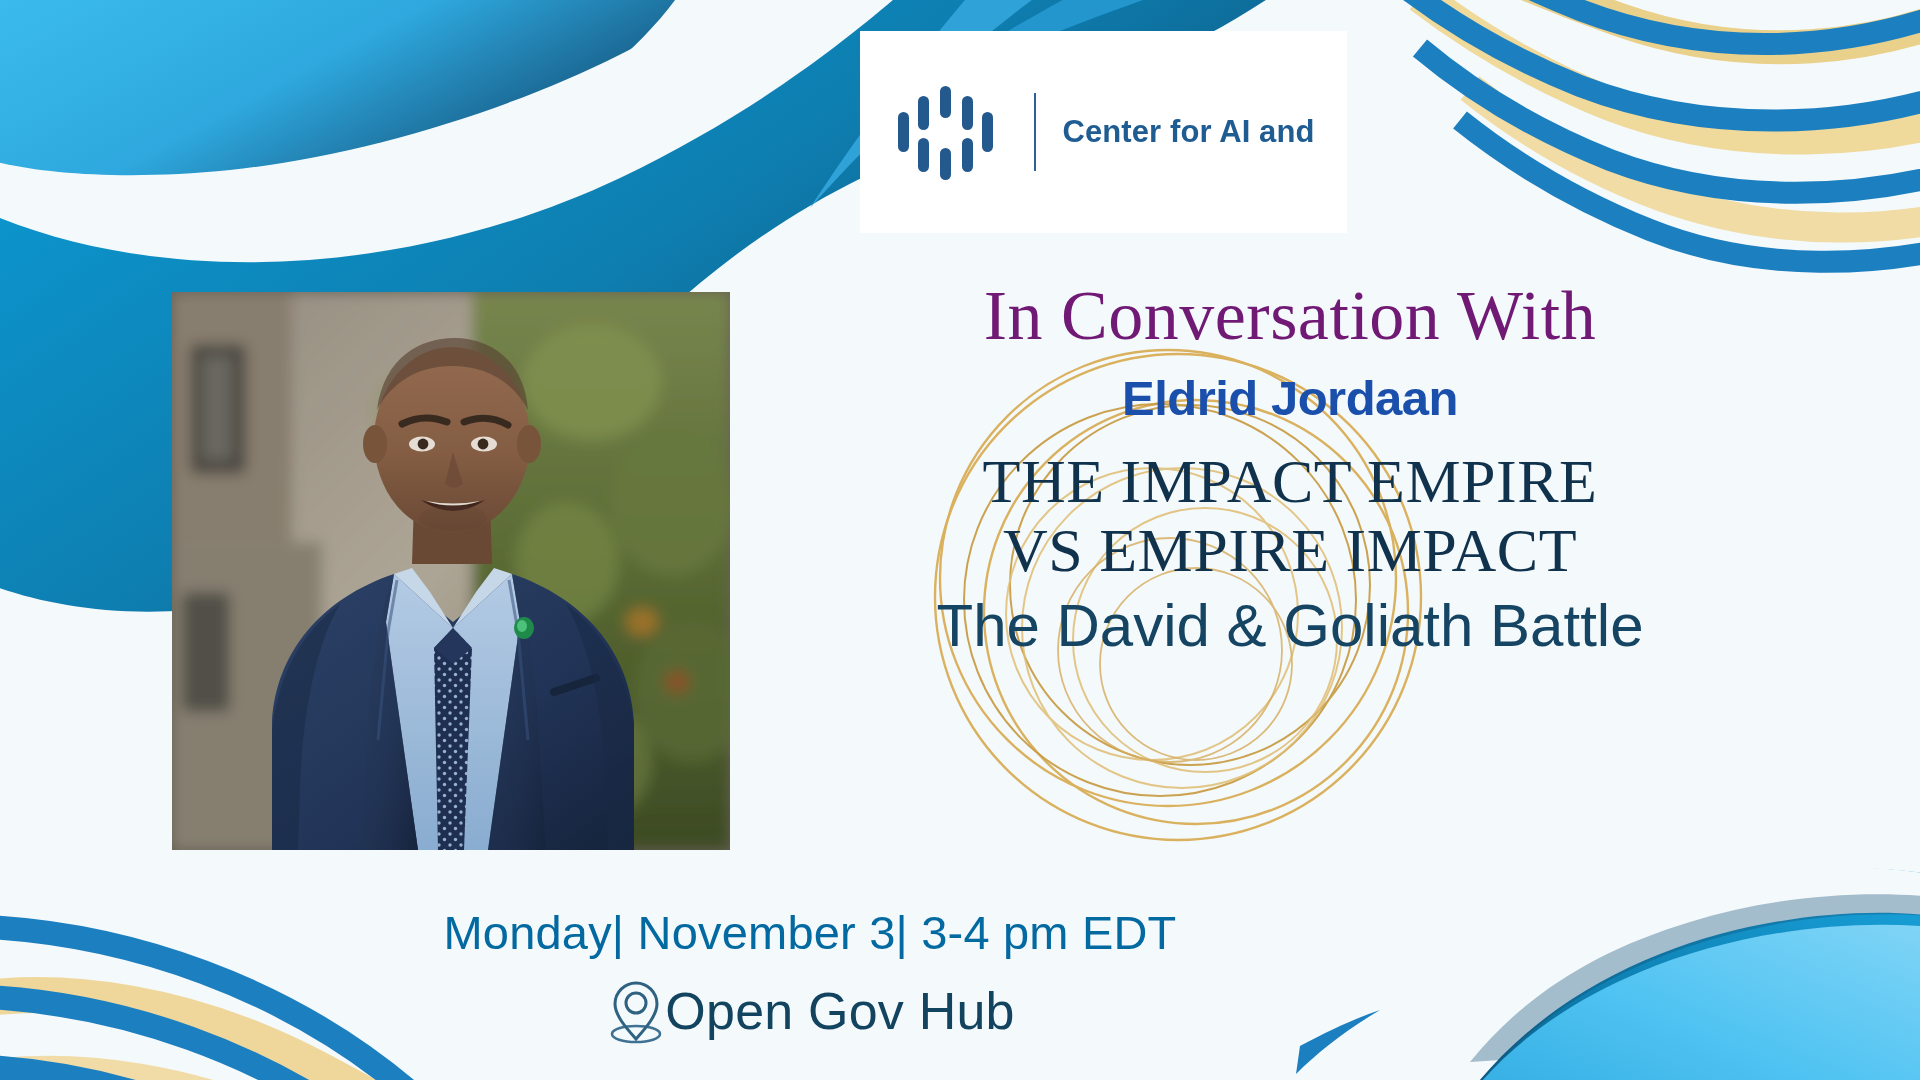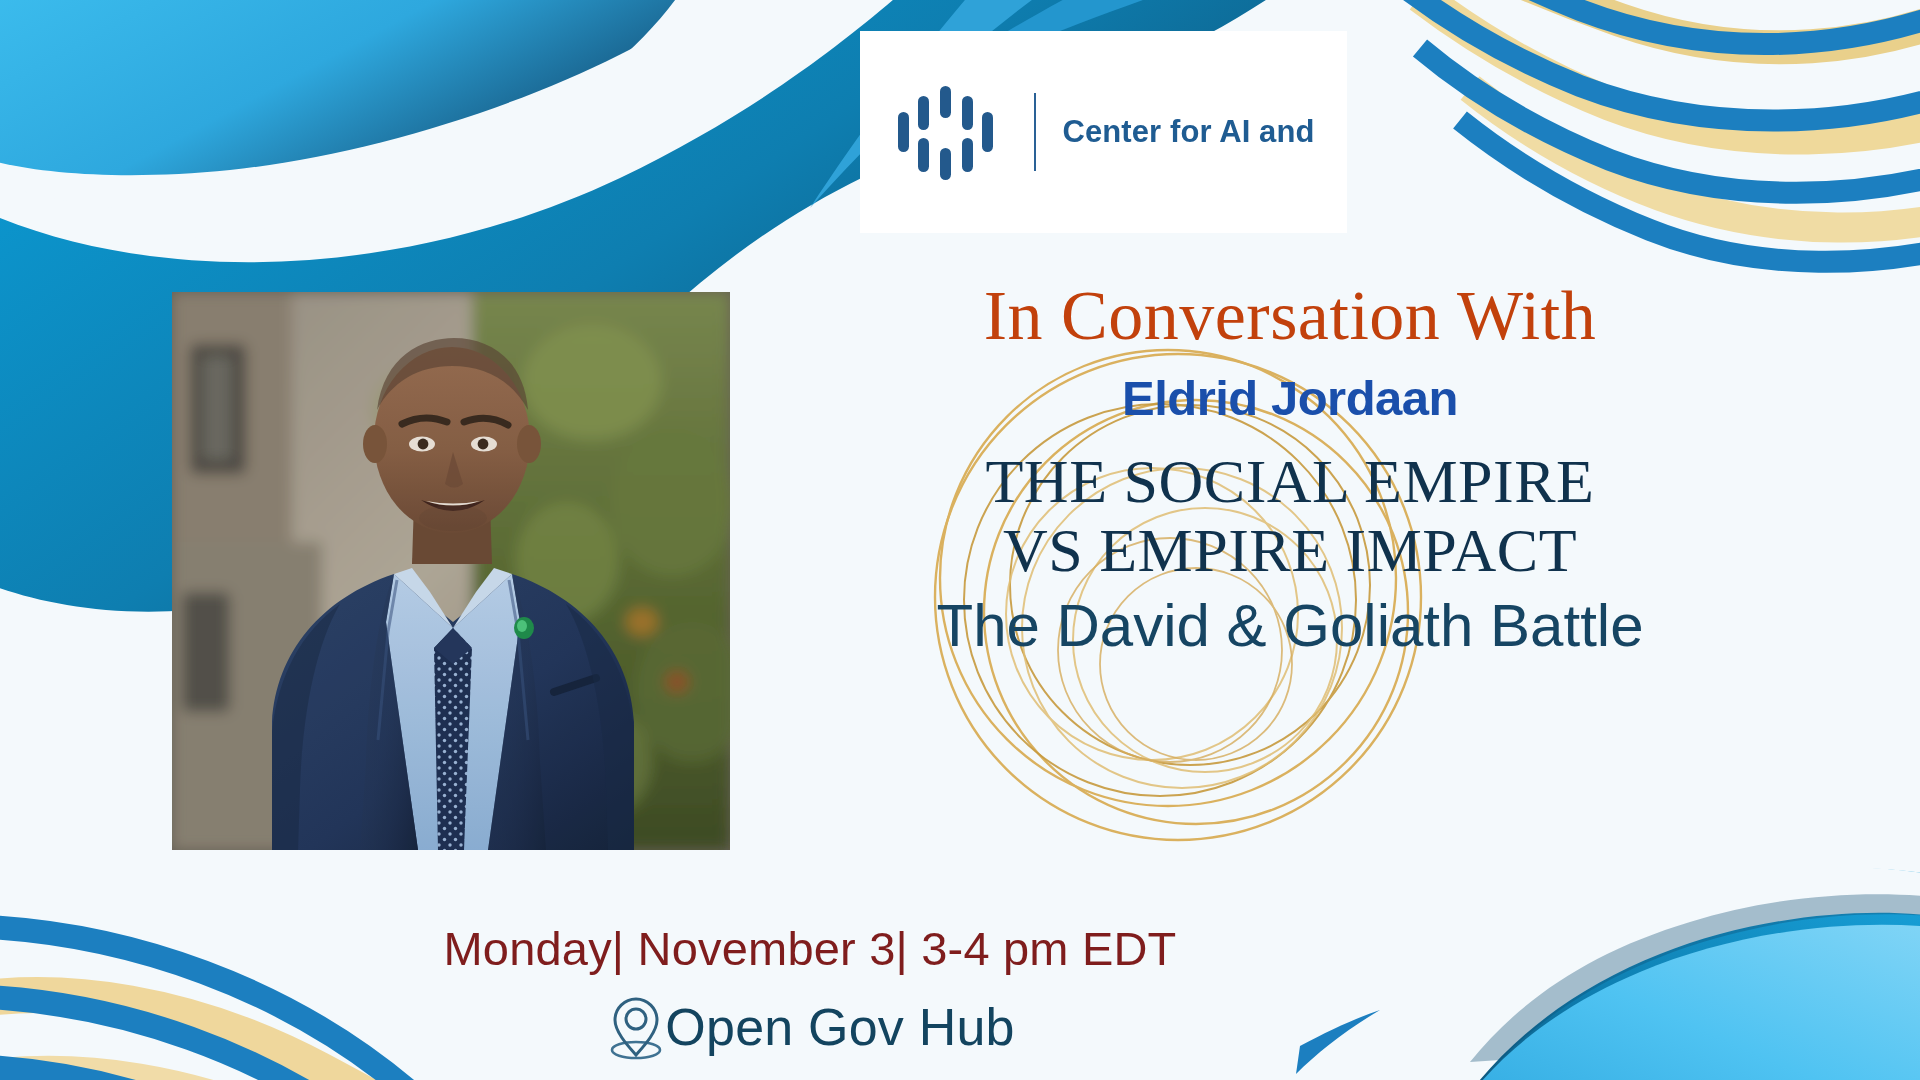--- a/index.html
+++ b/index.html
@@ -38,21 +38,21 @@
   }
   #speaker-photo svg{display:block;width:558px;height:558px;}
 
   
   #text-col{
     position:absolute;left:760px;top:278px;width:1060px;
     text-align:center;
   }
   #headline{
     font-family:"Liberation Serif", serif;
-    font-size:70px;line-height:1.08;color:#c2410c;
+    font-size:70px;line-height:1.08;color:#701a75;
     font-weight:400;letter-spacing:0.5px;
     margin:0;
   }
   #speaker-name{
     font-family:"Liberation Sans", sans-serif;
     font-size:49px;line-height:1.18;color:#1A4FAB;
     font-weight:700;letter-spacing:-0.5px;
     margin:16px 0 0 0;
   }
   #talk-title{
@@ -67,22 +67,22 @@
     font-size:60px;line-height:1.2;color:#164563;
     font-weight:400;margin:6px 0 0 0;
   }
 
   
   #footer{
     position:absolute;left:300px;top:905px;width:1020px;text-align:center;
   }
   #event-datetime{
     font-family:"Liberation Sans", sans-serif;
-    font-size:47px;color:#7f1d1d;font-weight:400;letter-spacing:0.2px;
-    margin:16px;white-space:nowrap;
+    font-size:47px;color:#0369a1;font-weight:400;letter-spacing:0.2px;
+    margin:0;white-space:nowrap;
   }
   #event-location{
     display:flex;align-items:center;justify-content:center;gap:2px;
     margin-top:16px;
   }
   #pin-icon{width:62px;height:70px;flex:0 0 auto;margin-right:-4px;}
   #location-label{
     font-family:"Liberation Sans", sans-serif;
     font-size:52px;color:#13445f;font-weight:400;letter-spacing:0.2px;
     white-space:nowrap;
@@ -324,21 +324,21 @@
         </g>
 
         <rect width="558" height="558" fill="#2a3b55" opacity="0.05"></rect>
       </svg>
     </div>
 
     <div id="text-col">
       <h1 id="headline">In Conversation With</h1>
       <div id="speaker-name">Eldrid Jordaan</div>
       <div id="talk-title">
-        <span class="tline">THE SOCIAL EMPIRE</span>
+        <span class="tline">THE IMPACT EMPIRE</span>
         <span class="tline">VS EMPIRE IMPACT</span>
       </div>
       <div id="talk-subtitle">The David &amp; Goliath Battle</div>
     </div>
 
     <div id="footer">
       <div id="event-datetime">Monday| November 3| 3-4 pm EDT</div>
       <div id="event-location">
         <svg id="pin-icon" viewBox="0 0 62 70" fill="none">
           <ellipse cx="31" cy="58" rx="24" ry="8" stroke="#3f7292" stroke-width="2.6"></ellipse>

